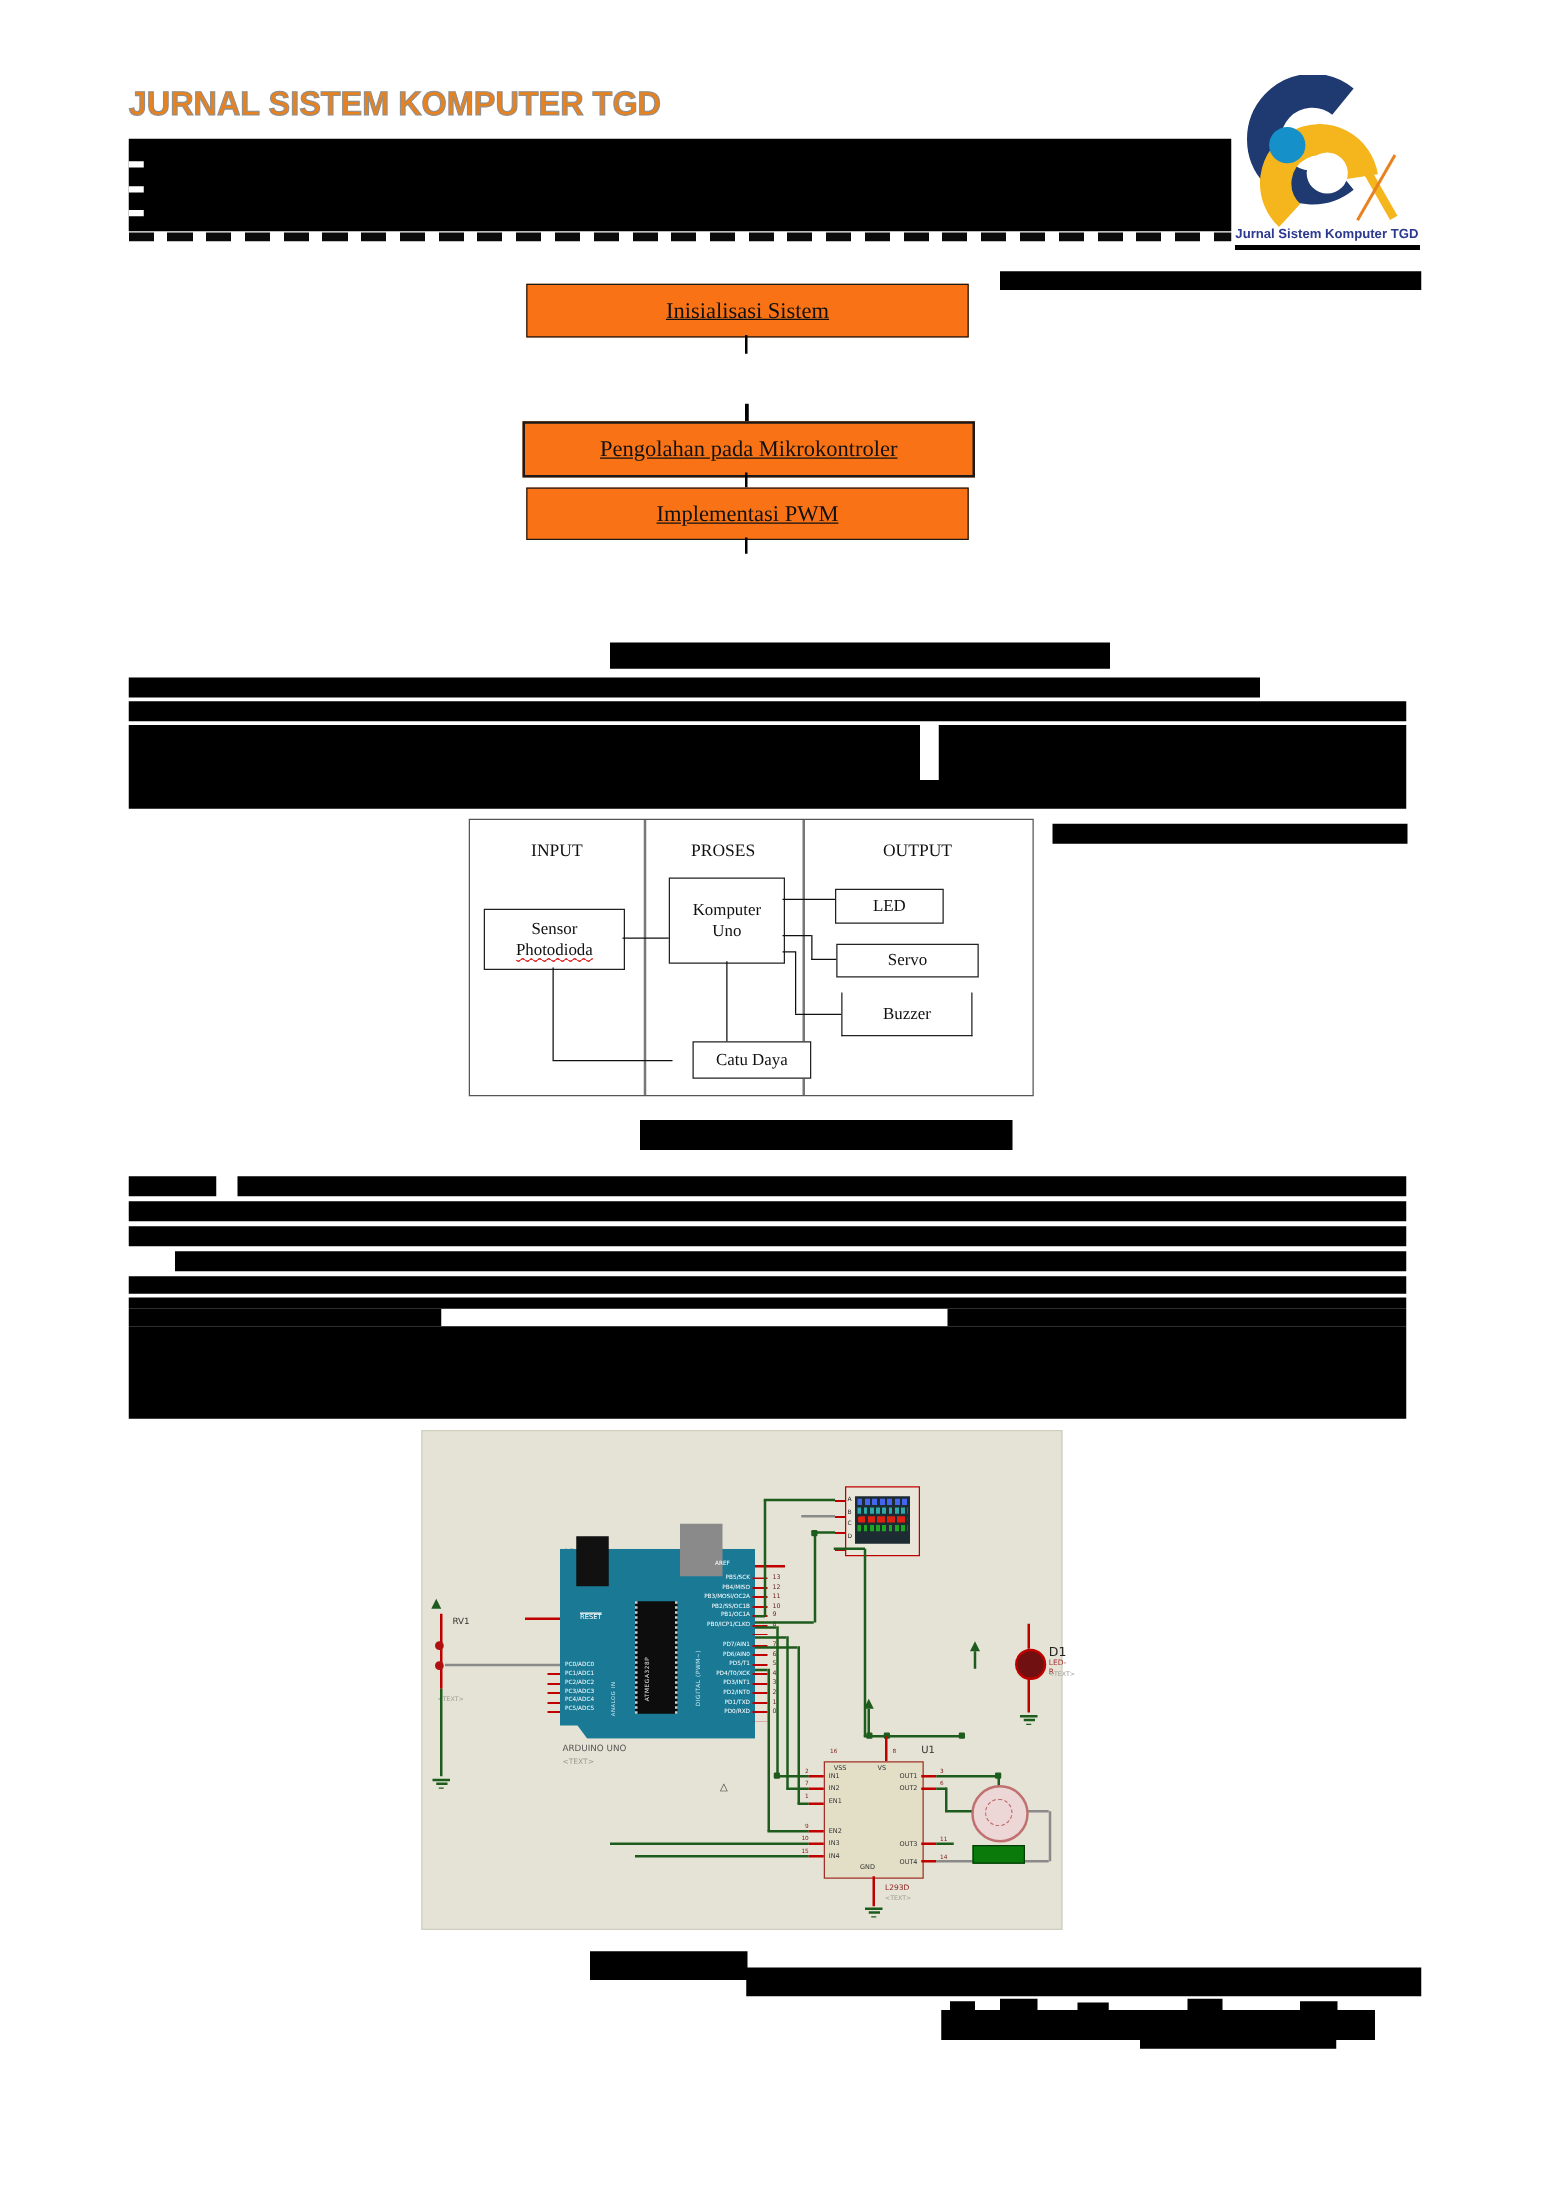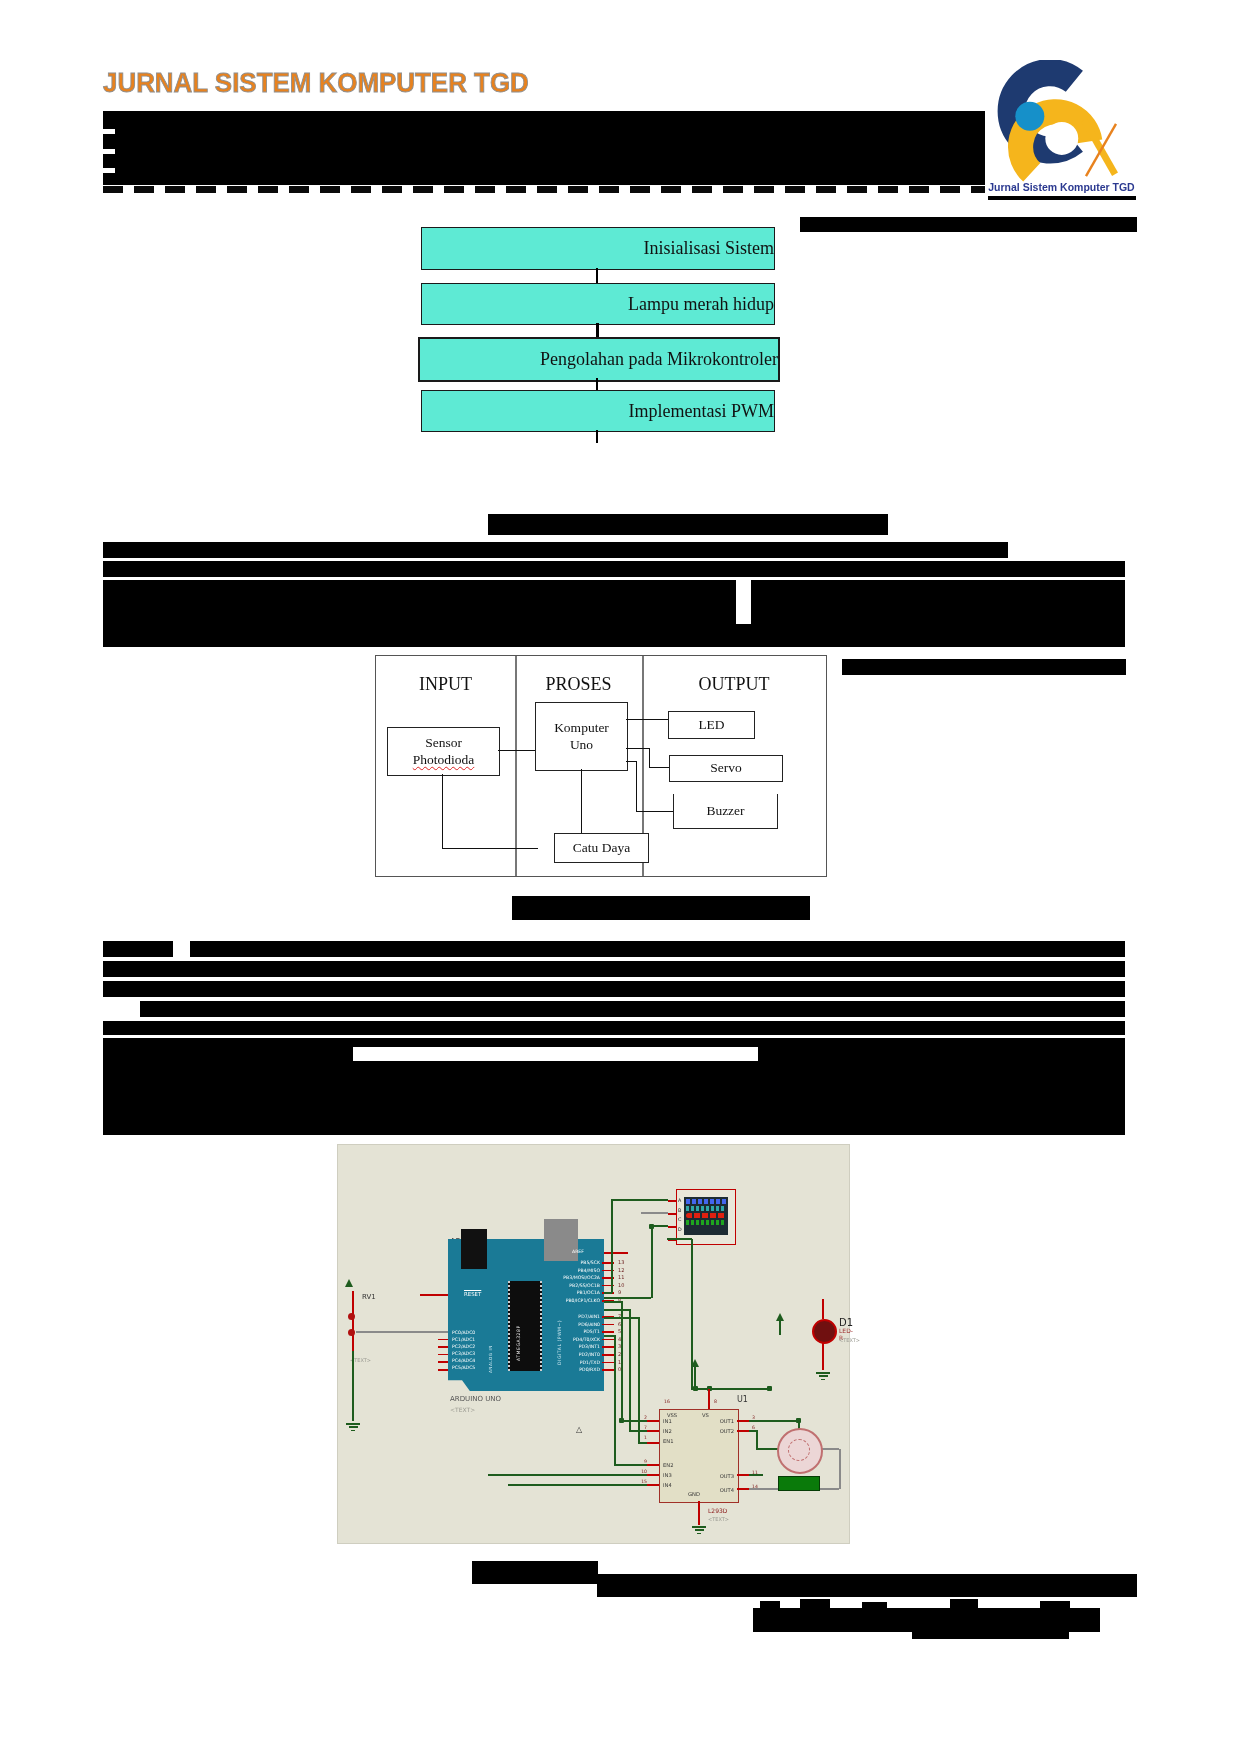--- a/index.html
+++ b/index.html
@@ -15,29 +15,29 @@
           letter-spacing:0px;color:#E8821E;-webkit-text-stroke:0.9px #8f8f8f;
           transform:scaleX(.96);transform-origin:left;}
   .dashrow{position:absolute;left:103px;top:186px;width:882px;height:7px;
            background:repeating-linear-gradient(90deg,#0a0a0a 0 20px,transparent 20px 31px);}
   .logocap{position:absolute;left:985px;top:181px;width:153px;text-align:center;
            font-family:"Liberation Sans",sans-serif;font-weight:bold;font-size:10.5px;color:#2B3990;}
   .logoline{position:absolute;left:988px;top:196px;width:148px;height:4px;background:#000;}
 
   
   .fbox{position:absolute;left:421px;width:352px;height:41px;border:1.6px solid #1a1a1a;
-        display:flex;align-items:center;justify-content:flex-end;background:#5eead4;
-        font-size:18px;color:#111;}
+        display:flex;align-items:center;justify-content:center;background:#f97316;
+        font-size:18px;color:#111;text-decoration:underline;}
   .fbox.thick{border-width:2.6px;left:418px;width:358px;}
   .fconn{position:absolute;left:596px;width:1.8px;background:#000;}
 
   
   .bd{position:absolute;left:375px;top:655px;width:450px;height:220px;border:1.8px solid #555;background:#fff;}
   .bdl{position:absolute;top:0;width:2px;height:100%;background:#777;}
-  .bdhead{position:absolute;top:18px;font-size:18px;color:#111;text-align:center;}
+  .bdhead{position:absolute;top:18px;font-size:14px;color:#111;text-align:center;}
   .bbox{position:absolute;border:1.3px solid #222;background:#fff;display:flex;flex-direction:column;
         align-items:center;justify-content:center;font-size:13.5px;color:#111;line-height:1.25;}
   .bline{position:absolute;background:#111;}
   .squig{text-decoration:underline wavy #d22;text-decoration-thickness:1px;text-underline-offset:2px;}
 
   
   .circuit{position:absolute;left:337px;top:1144px;width:511px;height:398px;background:#E4E3D5;
            border:1px solid #cfcec0;font-family:"DejaVu Sans",sans-serif;}
   .board{position:absolute;left:110px;top:94px;width:156px;height:152px;background:#1A7A96;
          clip-path:polygon(0 0,100% 0,100% 100%,14% 100%,9% 93%,0 93%);}
@@ -93,23 +93,20 @@
   </div>
   <div class="logocap">Jurnal Sistem Komputer TGD</div>
   <div class="logoline"></div>
 
   <div class="rb" style="left:800px;top:217px;width:337px;height:15px;"></div>
 
   <div class="fbox" style="top:227px;">
       <span>Inisialisasi Sistem</span>
     </div>
   <div class="fconn" style="top:268px;height:15px;"></div>
-  <div class="fbox" style="top:283px;height:40px;">
-      <span>Lampu merah hidup</span>
-    </div>
   <div class="fconn" style="top:323px;height:14px;width:2.5px;"></div>
   <div class="fbox thick" style="top:337px;">
       <span>Pengolahan pada Mikrokontroler</span>
     </div>
   <div class="fconn" style="top:378px;height:12px;"></div>
   <div class="fbox" style="top:390px;height:40px;">
       <span>Implementasi PWM</span>
     </div>
   <div class="fconn" style="top:430px;height:13px;"></div>
 

